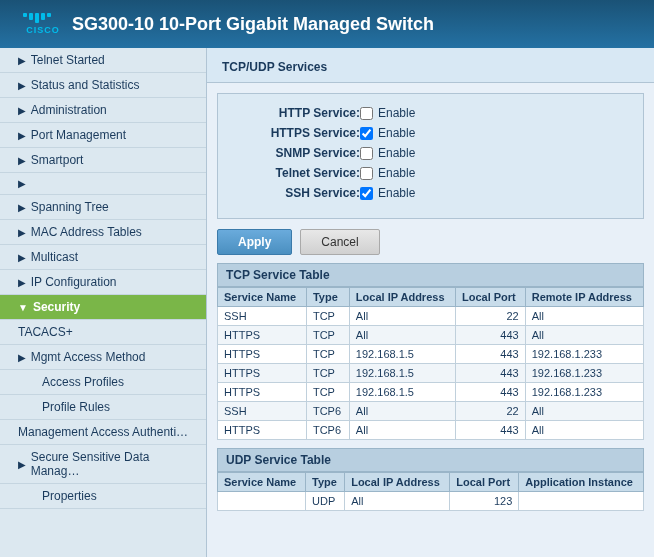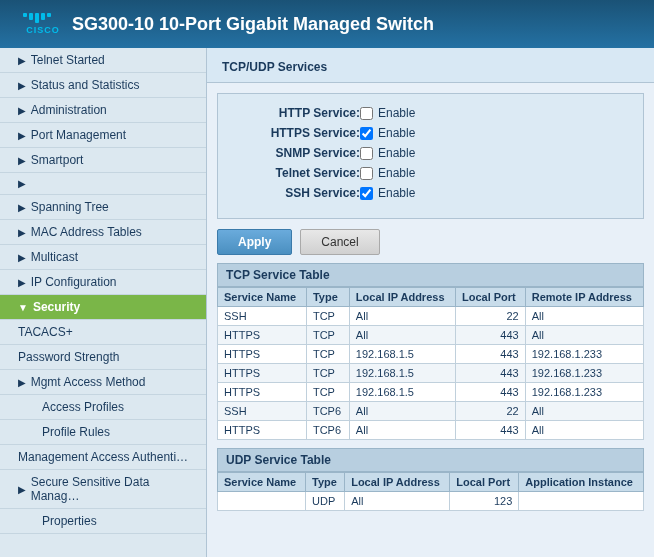--- a/index.html
+++ b/index.html
@@ -127,23 +127,20 @@
     <div class="sidebar-item">
       <span class="arrow">▶</span>
       <span>IP Configuration</span>
     </div>
     <div class="sidebar-item active">
       <span class="arrow">▼</span>
       <span>Security</span>
     </div>
     <div class="sidebar-item sub">
       <span>TACACS+</span>
-    </div>
-    <div class="sidebar-item sub">
-      <span>Password Strength</span>
     </div>
     <div class="sidebar-item sub">
       <span class="arrow">▶</span>
       <span>Mgmt Access Method</span>
     </div>
     <div class="sidebar-item sub2">
       <span>Access Profiles</span>
     </div>
     <div class="sidebar-item sub2">
       <span>Profile Rules</span>

